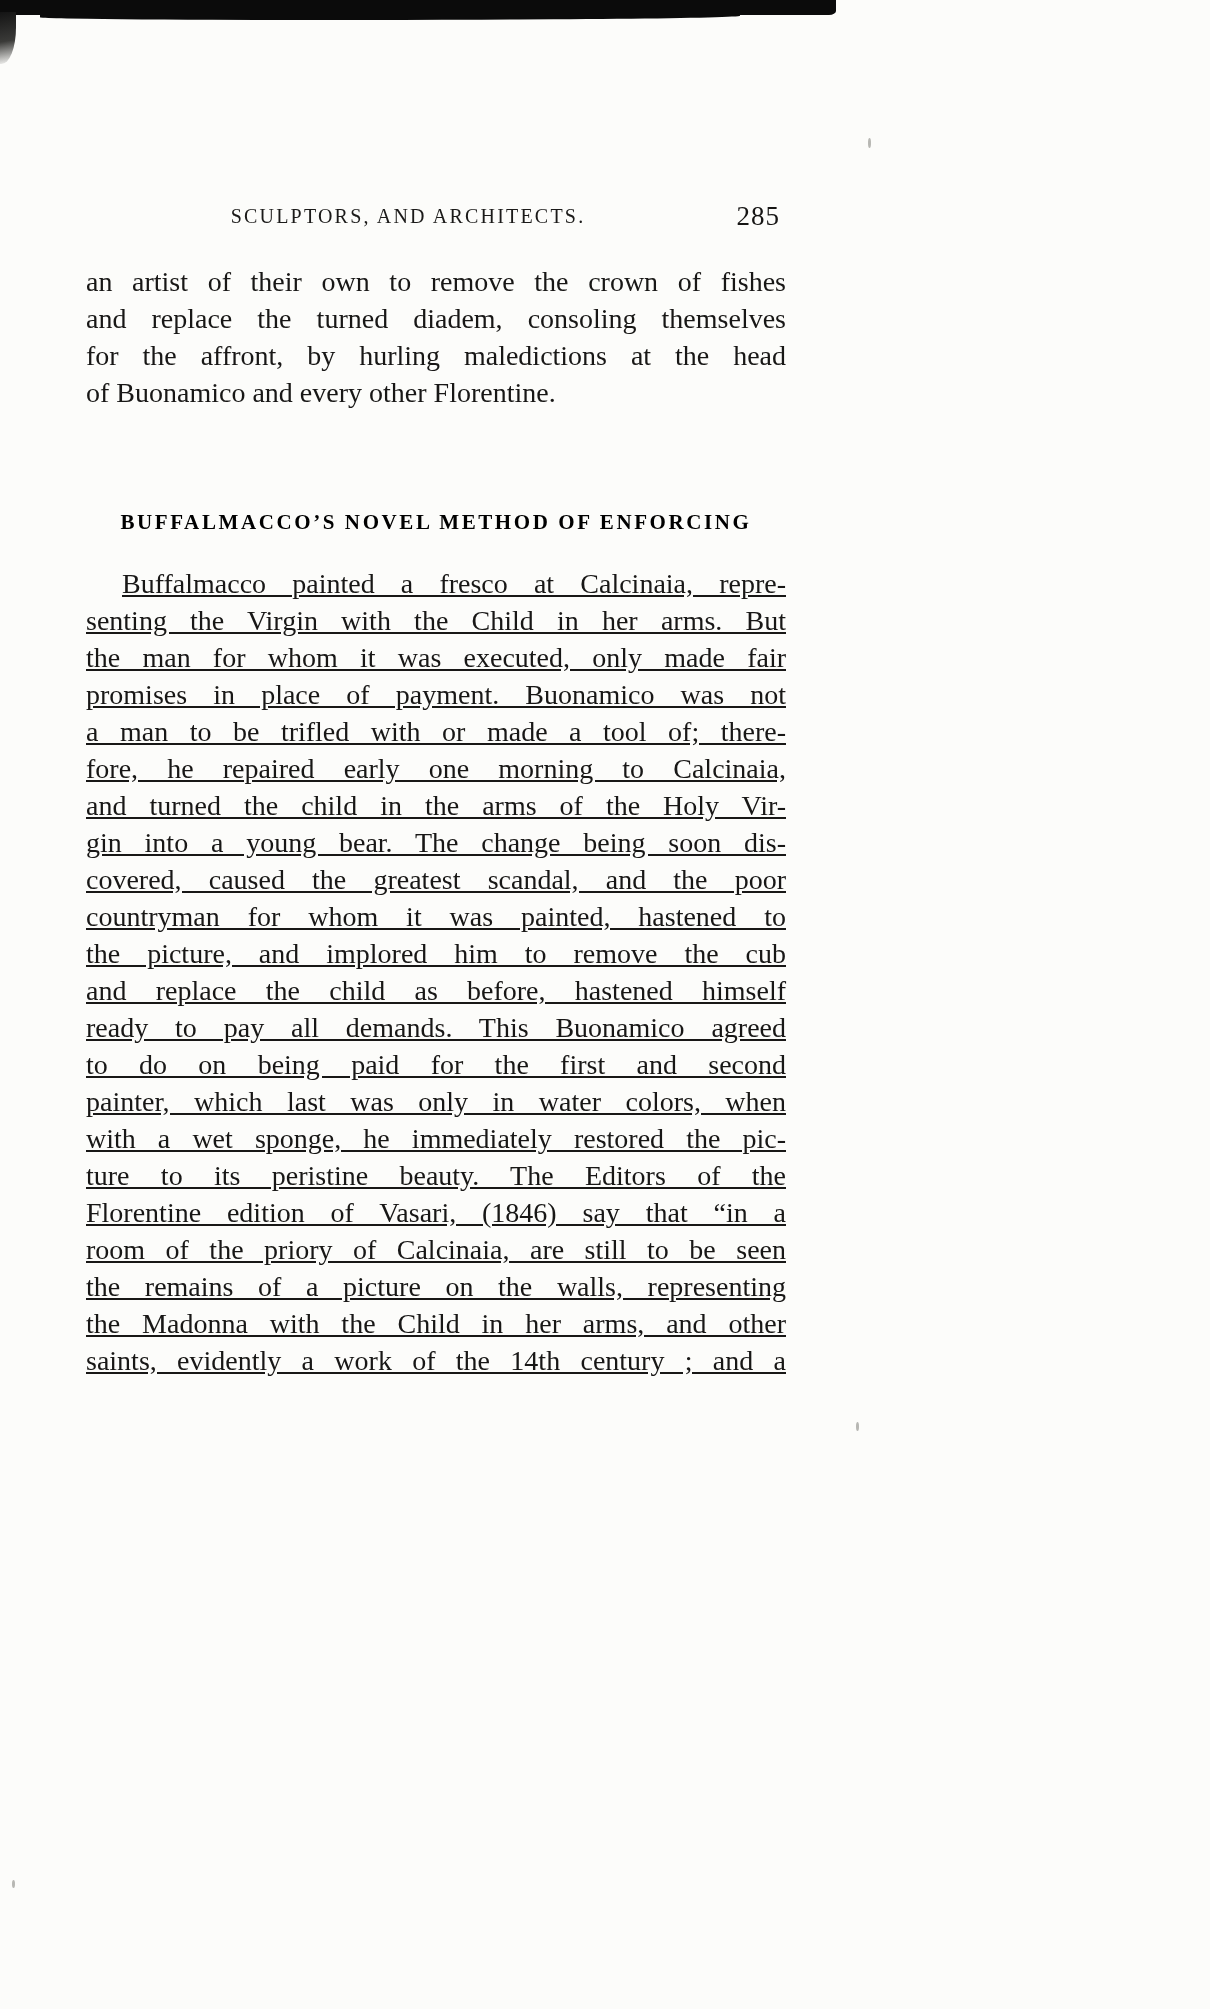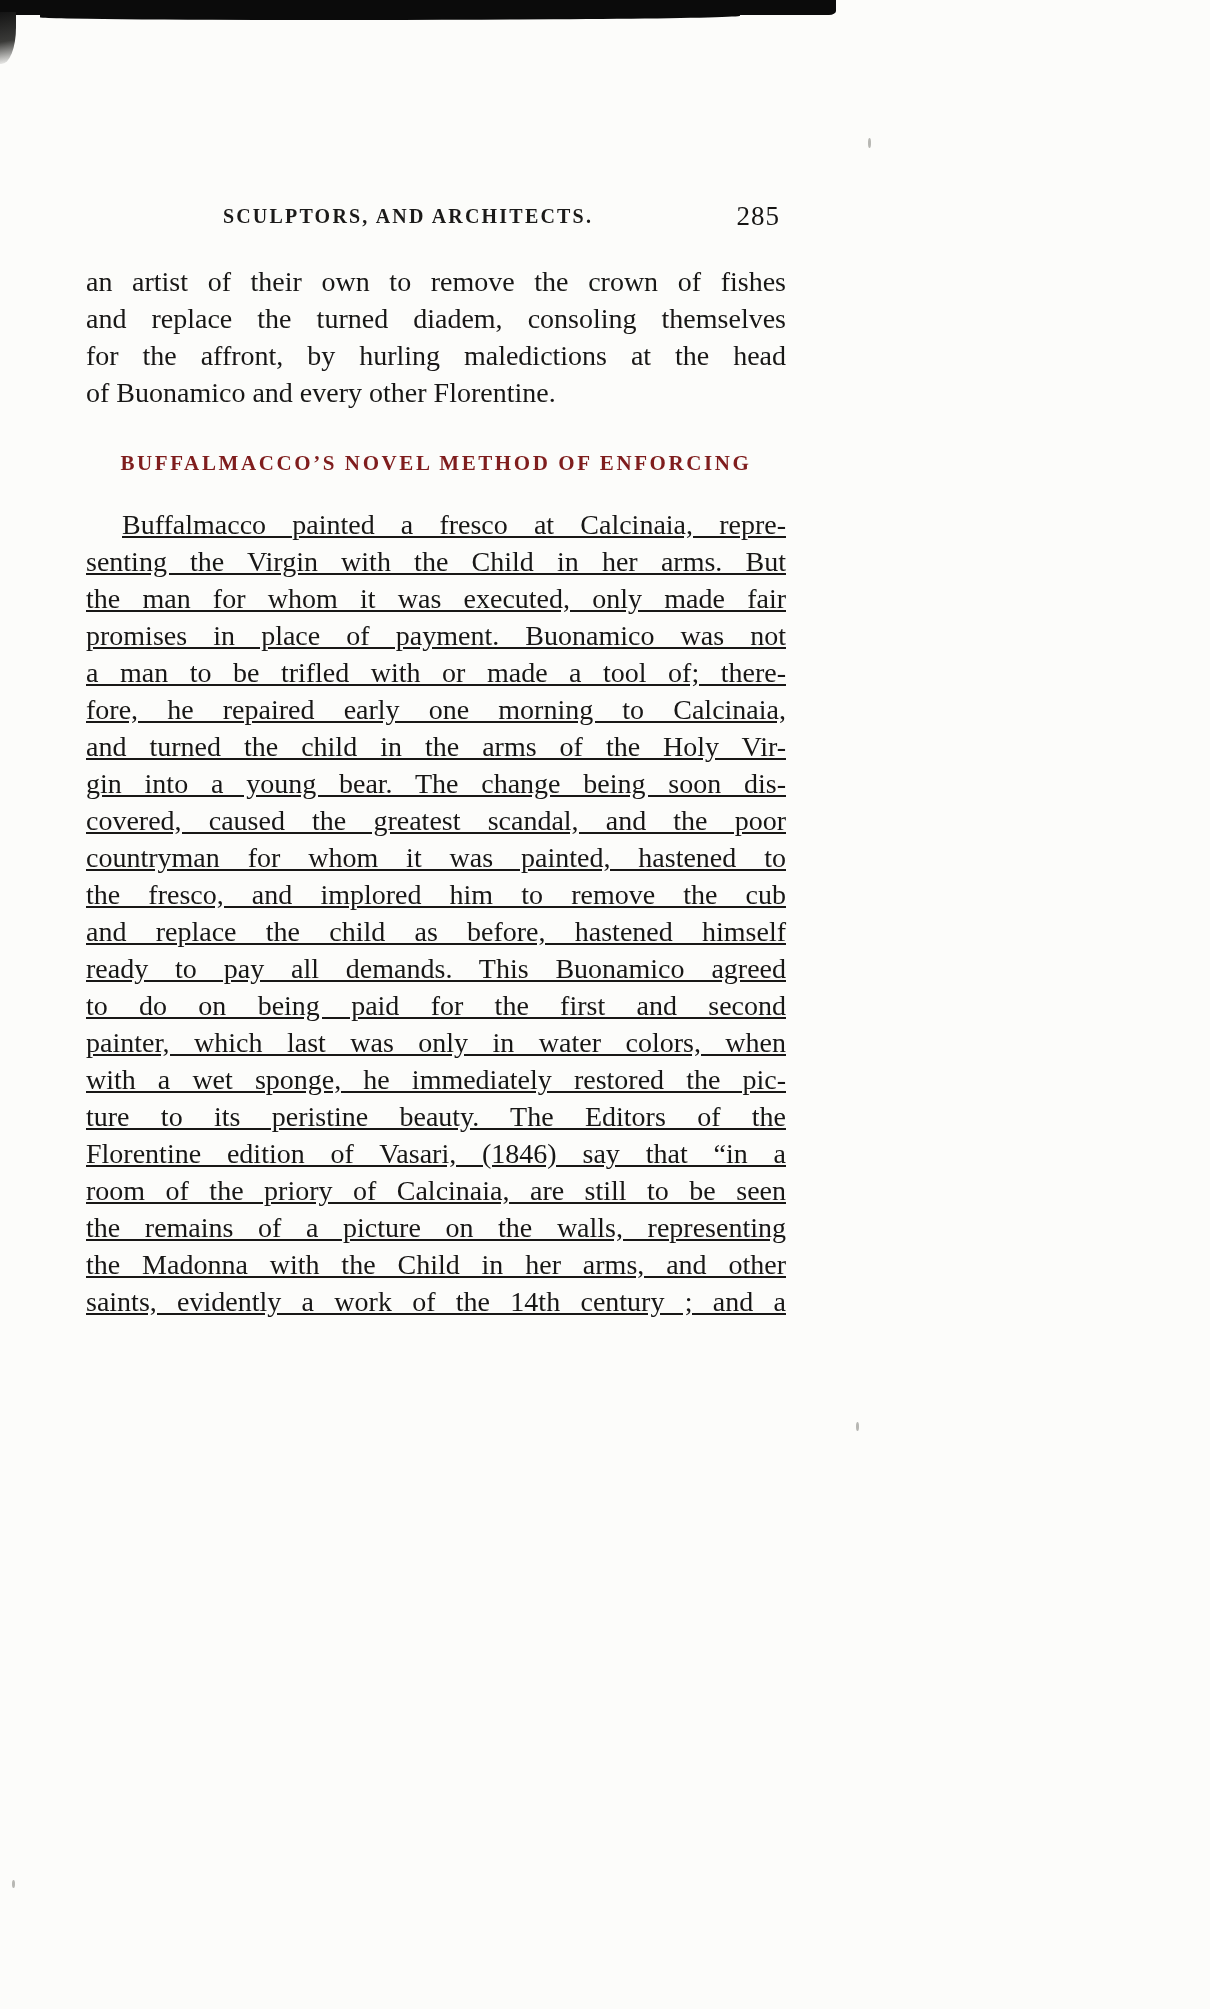--- a/index.html
+++ b/index.html
@@ -59,21 +59,21 @@
   }
 
   .header-row {
     position: relative;
     height: 34px;
   }
   .running-title {
     display: block;
     text-align: center;
     font-size: 20px;
-    font-weight: 700;
+    font-weight: 400;
     letter-spacing: 2.2px;
     color: #1b1a19;
     transform: translateX(-28px);
   }
   .page-number {
     position: absolute;
     right: 6px;
     top: -4px;
     font-size: 27px;
     letter-spacing: 1px;
@@ -88,26 +88,26 @@
     text-align-last: justify;
     white-space: normal;
   }
 
   .para1 { margin-top: 24px; }
   .para1 .line:last-child {
     text-align-last: left;
   }
 
   .section-heading {
-    margin-top: 40px;
+    margin-top: 99px;
     text-align: center;
     font-size: 21px;
     font-weight: 700;
     letter-spacing: 2.6px;
-    color: #7f1d1d;
+    color: #000000;
   }
   .section-heading .h-line2 {
     margin-top: 20px;
   }
 
   .para2 { margin-top: 30px; text-decoration: underline; }
   .para2 .line:first-child {
     padding-left: 36px;
   }
 </style>
@@ -145,21 +145,21 @@
         <div class="line">Buffalmacco painted a fresco at Calcinaia, repre-</div>
         <div class="line">senting the Virgin with the Child in her arms. But</div>
         <div class="line">the man for whom it was executed, only made fair</div>
         <div class="line">promises in place of payment. Buonamico was not</div>
         <div class="line">a man to be trifled with or made a tool of; there-</div>
         <div class="line">fore, he repaired early one morning to Calcinaia,</div>
         <div class="line">and turned the child in the arms of the Holy Vir-</div>
         <div class="line">gin into a young bear. The change being soon dis-</div>
         <div class="line">covered, caused the greatest scandal, and the poor</div>
         <div class="line">countryman for whom it was painted, hastened to</div>
-        <div class="line">the fresco, and implored him to remove the cub</div>
+        <div class="line">the picture, and implored him to remove the cub</div>
         <div class="line">and replace the child as before, hastened himself</div>
         <div class="line">ready to pay all demands. This Buonamico agreed</div>
         <div class="line">to do on being paid for the first and second</div>
         <div class="line">painter, which last was only in water colors, when</div>
         <div class="line">with a wet sponge, he immediately restored the pic-</div>
         <div class="line">ture to its peristine beauty. The Editors of the</div>
         <div class="line">Florentine edition of Vasari, (1846) say that “in a</div>
         <div class="line">room of the priory of Calcinaia, are still to be seen</div>
         <div class="line">the remains of a picture on the walls, representing</div>
         <div class="line">the Madonna with the Child in her arms, and other</div>

